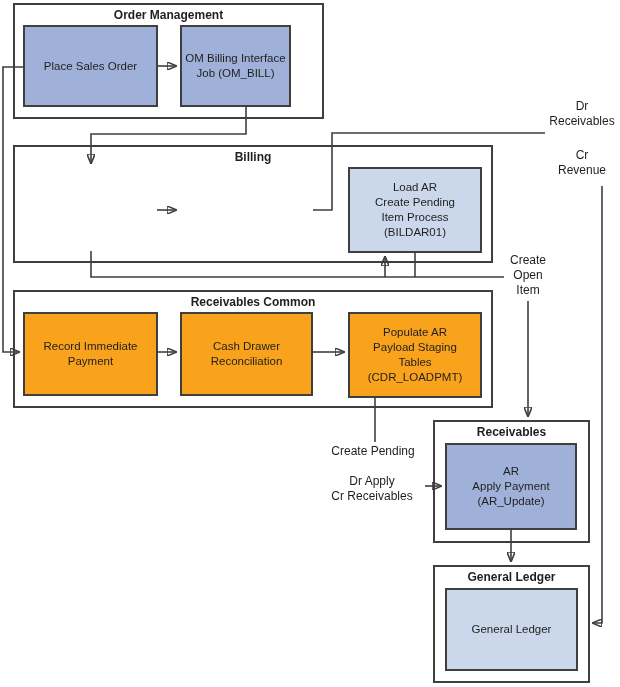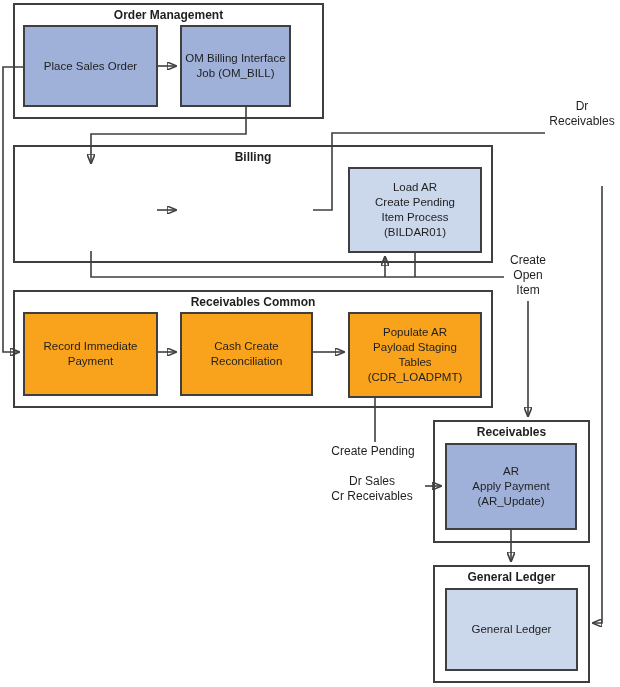--- a/index.html
+++ b/index.html
@@ -108,21 +108,21 @@
 Item Process
 (BILDAR01)</span>
   </div>
 
   <div class="node orange" style="left:23px;top:312px;width:135px;height:84px">
     <span>Record Immediate
 Payment</span>
   </div>
 
   <div class="node orange" style="left:180px;top:312px;width:133px;height:84px">
-    <span>Cash Create
+    <span>Cash Drawer
 Reconciliation</span>
   </div>
 
   <div class="node orange" style="left:348px;top:312px;width:134px;height:86px">
     <span>Populate AR
 Payload Staging
 Tables
 (CDR_LOADPMT)</span>
   </div>
 
@@ -154,23 +154,25 @@
     <path d="M158,352 H176" marker-end="url(#arr)"></path>
     <path d="M313,352 H344" marker-end="url(#arr)"></path>
     <path d="M375,398 V442"></path>
     <path d="M425,486 H441" marker-end="url(#arr)"></path>
     <path d="M511,530 V561" marker-end="url(#arr)"></path>
   </svg>
 
   <div class="annotation" style="left:544px;top:99px;width:76px">Dr
 Receivables</div>
 
+  <div class="annotation" style="left:551px;top:148px;width:62px">Cr
+Revenue</div>
 
   <div class="annotation" style="left:504px;top:253px;width:48px;height:48px">Create
 Open
 Item</div>
 
   <div class="annotation" style="left:319px;top:444px;width:108px">Create Pending</div>
 
-  <div class="annotation" style="left:324px;top:474px;width:96px">Dr Sales
+  <div class="annotation" style="left:324px;top:474px;width:96px">Dr Apply
 Cr Receivables</div>
 
 </div>
 
 </body></html>

